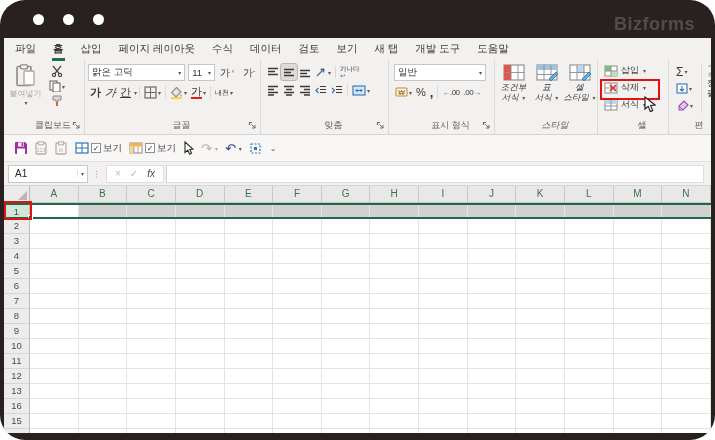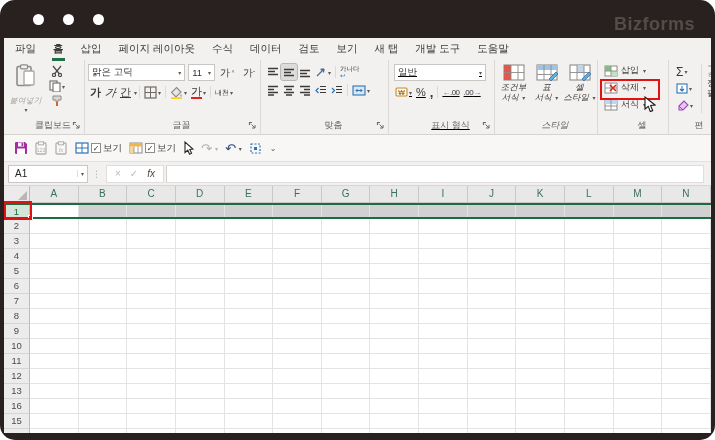--- a/index.html
+++ b/index.html
@@ -1,17 +1,17 @@
 <!DOCTYPE html>
 <html><head>
 <meta charset="utf-8">
 <style>
   * { margin:0; padding:0; box-sizing:border-box; font-family:"Liberation Sans","DejaVu Sans",sans-serif; }
   body { background:#ffffff; width:715px; height:440px; }
-  .frame { position:relative; width:715px; height:440px; background:#282120; border-radius:15px; overflow:hidden; }
+  .frame { position:relative; width:715px; height:440px; background:#282120; border-radius:25px; overflow:hidden; }
   .titlebar { position:absolute; top:0; left:0; right:0; height:38px; display:flex; align-items:center; }
   .dots { display:flex; gap:19px; margin-left:33px; }
   .dot { width:11px; height:11px; border-radius:50%; background:#ffffff; }
   .brand { position:absolute; right:20px; bottom:3px; font-size:18px; font-weight:700; color:#544c48; letter-spacing:.5px; }
   .app { position:absolute; top:38px; left:4px; right:4px; bottom:7px; background:#ffffff; overflow:hidden; display:flex; flex-direction:column; }
 
   
   .menubar { height:22px; background:#f3f1f0; display:flex; align-items:center; gap:17px; padding-left:11px; flex:0 0 auto; }
   .tab { font-size:10.5px; color:#3c3a38; position:relative; cursor:default; white-space:nowrap; }
   .tab.active { font-weight:700; }
@@ -24,41 +24,41 @@
   .g-label { height:15px; font-size:9px; color:#615d5a; text-align:center; line-height:13px; position:relative; white-space:nowrap;padding-left:18px; }
   .launcher { position:absolute; right:3px; top:2px; width:9px; height:9px; }
   .dd { font-size:6px; color:#5c5a58; margin-left:1px; }
   .sepv { width:1px; background:#dcd9d7; margin:2px 2px; align-self:stretch; }
   .mini { display:flex; align-items:center; justify-content:center; height:16px; padding:0 2px; border-radius:2px; }
   .sel { background:#dedcda; outline:1px solid #b9b6b4; }
 
   
   .g-clip { width:81px; }
   .paste { width:37px; display:flex; flex-direction:column; align-items:center; margin-left:3px; float:left; }
-  .paste .txt { font-size:8px; color:#a9a5a2; margin-top:8px;font-style:italic; }
+  .paste .txt { font-size:8px; color:#a9a5a2; margin-top:1px; }
   .clipcol { float:left; display:flex; flex-direction:column; margin-left:3px; gap:1px; }
   .clipcol .mini { height:14px; }
 
   
   .g-font { width:176px; }
   .combo { background:#fff; border:1px solid #c8c5c3; height:17px; display:flex; align-items:center; font-size:9.5px; color:#333; padding:0 3px; }
   .combo .dd { margin-left:auto; }
   .fr1 { display:flex; gap:3px; padding:0 3px; align-items:center; }
   .fr2 { display:flex; align-items:center; padding:0 3px; margin-top:3px; }
   .glyphbtn { font-size:11px; color:#3a3836; }
   .usz { font-size:10px; color:#3a3836; }
   .usz sup { font-size:6px; }
 
   
   .g-align { width:128px; }
   .ar { display:flex; align-items:center; padding:0 4px; }
   .ar + .ar { margin-top:2px; }
 
   
-  .g-num { width:106px;text-decoration:underline; }
+  .g-num { width:106px; }
   .nr2 { display:flex; align-items:center; padding:0 4px; margin-top:3px; }
   .decbtn { font-size:8px; color:#3b3937; letter-spacing:-0.5px; padding:0 2px; }
   .decbtn .arr { color:#2e74b5; }
 
   
   .g-styles { width:103px;font-style:italic; }
   .stybtn { width:33px; display:flex; flex-direction:column; align-items:center; float:left; }
   .stybtn .l1 { font-size:8.5px; color:#3b3937; margin-top:2px; line-height:9px; }
   .stybtn .l2 { font-size:8.5px; color:#3b3937; line-height:10px; }
 

